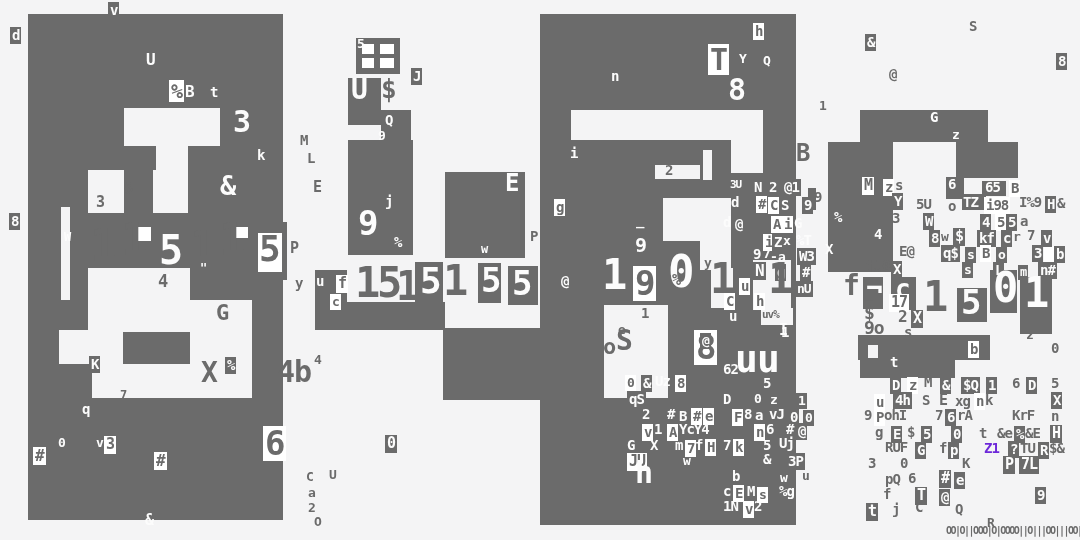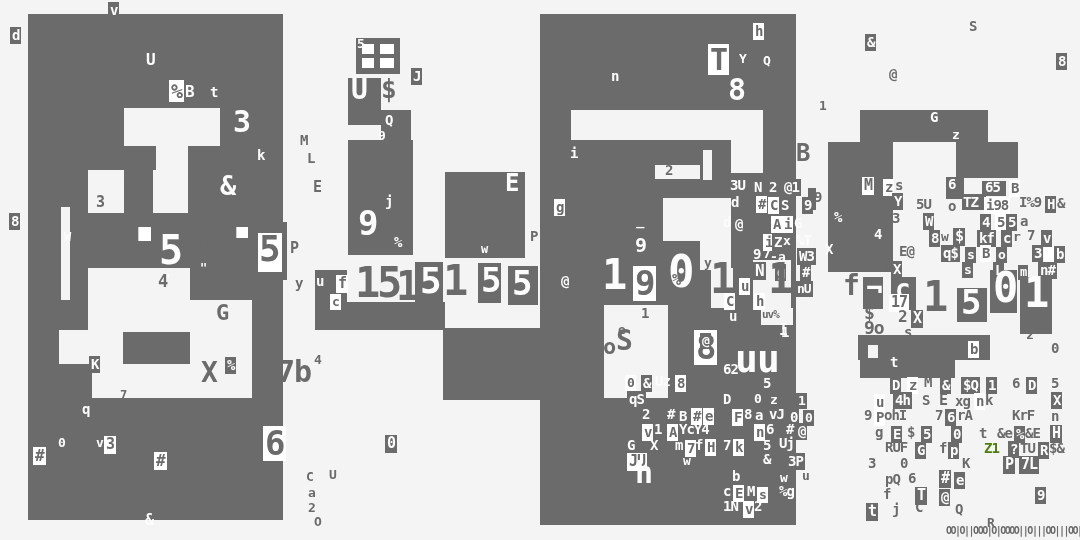--- a/index.html
+++ b/index.html
@@ -115,21 +115,21 @@
     <div class="gl" style="left: 120px; top: 391px; font-size: 12px; color: rgb(107, 107, 107); background: transparent;">7</div>
     <div class="gl" style="left: 82px; top: 404px; font-size: 14px; color: rgb(252, 252, 252); background: transparent;">q</div>
     <div class="gl" style="left: 58px; top: 438px; font-size: 13px; color: rgb(252, 252, 252); background: transparent;">0</div>
     <div class="gl" style="left: 96px; top: 438px; font-size: 13px; color: rgb(252, 252, 252); background: transparent;">v</div>
     <div class="gl boxed" style="left: 104px; top: 436px; font-size: 15px; color: rgb(107, 107, 107); background: rgb(255, 255, 255);">3</div>
     <div class="gl boxed" style="left: 33px; top: 447px; font-size: 16px; color: rgb(107, 107, 107); background: rgb(255, 255, 255);">#</div>
     <div class="gl boxed" style="left: 154px; top: 452px; font-size: 16px; color: rgb(107, 107, 107); background: rgb(255, 255, 255);">#</div>
     <div class="gl boxed" style="left: 263px; top: 426px; font-size: 34px; color: rgb(107, 107, 107); background: rgb(255, 255, 255);">6</div>
     <div class="gl" style="left: 145px; top: 514px; font-size: 15px; color: rgb(252, 252, 252); background: transparent;">&amp;</div>
     <div class="gl boxed" style="left: 9px; top: 213px; font-size: 14px; color: rgb(252, 252, 252); background: rgb(107, 107, 107);">8</div>
-    <div class="gl" style="left: 277px; top: 360px; font-size: 30px; color: rgb(107, 107, 107); background: transparent;">7b</div>
+    <div class="gl" style="left: 277px; top: 360px; font-size: 30px; color: rgb(107, 107, 107); background: transparent;">4b</div>
     <div class="gl" style="left: 314px; top: 355px; font-size: 13px; color: rgb(107, 107, 107); background: transparent;">4</div>
     <div class="gl" style="left: 295px; top: 278px; font-size: 14px; color: rgb(107, 107, 107); background: transparent;">y</div>
     <div class="gl" style="left: 306px; top: 472px; font-size: 13px; color: rgb(107, 107, 107); background: transparent;">C</div>
     <div class="gl" style="left: 329px; top: 470px; font-size: 13px; color: rgb(107, 107, 107); background: transparent;">U</div>
     <div class="gl" style="left: 308px; top: 488px; font-size: 13px; color: rgb(107, 107, 107); background: transparent;">a</div>
     <div class="gl" style="left: 308px; top: 503px; font-size: 13px; color: rgb(107, 107, 107); background: transparent;">2</div>
     <div class="gl" style="left: 314px; top: 517px; font-size: 13px; color: rgb(107, 107, 107); background: transparent;">O</div>
     <div class="gl" style="left: 357px; top: 39px; font-size: 13px; color: rgb(252, 252, 252); background: transparent;">5</div>
     <div class="gl boxed" style="left: 411px; top: 68px; font-size: 14px; color: rgb(252, 252, 252); background: rgb(107, 107, 107);">J</div>
     <div class="gl" style="left: 351px; top: 79px; font-size: 28px; color: rgb(252, 252, 252); background: transparent;">U</div>
@@ -228,21 +228,21 @@
     <div class="gl" style="left: 780px; top: 473px; font-size: 13px; color: rgb(252, 252, 252); background: transparent;">w</div>
     <div class="gl" style="left: 802px; top: 471px; font-size: 13px; color: rgb(107, 107, 107); background: transparent;">u</div>
     <div class="gl" style="left: 723px; top: 486px; font-size: 14px; color: rgb(252, 252, 252); background: transparent;">c</div>
     <div class="gl boxed" style="left: 733px; top: 485px; font-size: 14px; color: rgb(107, 107, 107); background: rgb(255, 255, 255);">E</div>
     <div class="gl" style="left: 747px; top: 486px; font-size: 14px; color: rgb(252, 252, 252); background: transparent;">M</div>
     <div class="gl boxed" style="left: 757px; top: 487px; font-size: 13px; color: rgb(107, 107, 107); background: rgb(255, 255, 255);">s</div>
     <div class="gl" style="left: 779px; top: 486px; font-size: 14px; color: rgb(252, 252, 252); background: transparent;">%g</div>
     <div class="gl" style="left: 723px; top: 501px; font-size: 14px; color: rgb(252, 252, 252); background: transparent;">1N</div>
     <div class="gl boxed" style="left: 743px; top: 501px; font-size: 14px; color: rgb(107, 107, 107); background: rgb(255, 255, 255);">v</div>
     <div class="gl" style="left: 754px; top: 501px; font-size: 14px; color: rgb(252, 252, 252); background: transparent;">2</div>
-    <div class="gl" style="left: 730px; top: 180px; font-size: 14px; color: rgb(252, 252, 252); background: transparent;">3U</div>
+    <div class="gl" style="left: 730px; top: 180px; font-size: 11px; color: rgb(252, 252, 252); background: transparent;">3U</div>
     <div class="gl boxed" style="left: 752px; top: 179px; font-size: 14px; color: rgb(252, 252, 252); background: rgb(107, 107, 107);">N</div>
     <div class="gl boxed" style="left: 767px; top: 179px; font-size: 14px; color: rgb(252, 252, 252); background: rgb(107, 107, 107);">2</div>
     <div class="gl boxed" style="left: 782px; top: 179px; font-size: 14px; color: rgb(252, 252, 252); background: rgb(107, 107, 107);">@1</div>
     <div class="gl" style="left: 731px; top: 197px; font-size: 14px; color: rgb(252, 252, 252); background: transparent;">d</div>
     <div class="gl boxed" style="left: 756px; top: 196px; font-size: 14px; color: rgb(107, 107, 107); background: rgb(255, 255, 255);">#</div>
     <div class="gl boxed" style="left: 768px; top: 197px; font-size: 14px; color: rgb(107, 107, 107); background: rgb(255, 255, 255);">C</div>
     <div class="gl boxed" style="left: 779px; top: 197px; font-size: 14px; color: rgb(252, 252, 252); background: rgb(107, 107, 107);">S</div>
     <div class="gl boxed" style="left: 802px; top: 197px; font-size: 14px; color: rgb(252, 252, 252); background: rgb(107, 107, 107);">9</div>
     <div class="gl" style="left: 723px; top: 217px; font-size: 14px; color: rgb(252, 252, 252); background: transparent;">d</div>
     <div class="gl boxed" style="left: 733px; top: 216px; font-size: 14px; color: rgb(252, 252, 252); background: rgb(107, 107, 107);">@</div>
@@ -372,21 +372,21 @@
     <div class="gl boxed" style="left: 951px; top: 426px; font-size: 14px; color: rgb(252, 252, 252); background: rgb(107, 107, 107);">0</div>
     <div class="gl" style="left: 979px; top: 428px; font-size: 14px; color: rgb(107, 107, 107); background: transparent;">t</div>
     <div class="gl" style="left: 997px; top: 428px; font-size: 14px; color: rgb(107, 107, 107); background: transparent;">&amp;e</div>
     <div class="gl boxed" style="left: 1014px; top: 426px; font-size: 14px; color: rgb(252, 252, 252); background: rgb(107, 107, 107);">%</div>
     <div class="gl" style="left: 1025px; top: 428px; font-size: 14px; color: rgb(107, 107, 107); background: transparent;">&amp;E</div>
     <div class="gl boxed" style="left: 1050px; top: 425px; font-size: 15px; color: rgb(252, 252, 252); background: rgb(107, 107, 107);">H</div>
     <div class="gl" style="left: 885px; top: 442px; font-size: 14px; color: rgb(107, 107, 107); background: transparent;">RUF</div>
     <div class="gl boxed" style="left: 915px; top: 442px; font-size: 14px; color: rgb(252, 252, 252); background: rgb(107, 107, 107);">G</div>
     <div class="gl" style="left: 939px; top: 443px; font-size: 14px; color: rgb(107, 107, 107); background: transparent;">f</div>
     <div class="gl boxed" style="left: 948px; top: 442px; font-size: 14px; color: rgb(252, 252, 252); background: rgb(107, 107, 107);">p</div>
-    <div class="gl" style="left: 984px; top: 443px; font-size: 14px; color: #4d7c0f; background: transparent;">Z1</div>
+    <div class="gl" style="left: 984px; top: 443px; font-size: 14px; color: #6d28d9; background: transparent;">Z1</div>
     <div class="gl boxed" style="left: 1008px; top: 441px; font-size: 14px; color: rgb(252, 252, 252); background: rgb(107, 107, 107);">?</div>
     <div class="gl" style="left: 1020px; top: 443px; font-size: 14px; color: rgb(107, 107, 107); background: transparent;">TU</div>
     <div class="gl boxed" style="left: 1038px; top: 442px; font-size: 14px; color: rgb(252, 252, 252); background: rgb(107, 107, 107);">R</div>
     <div class="gl" style="left: 1049px; top: 443px; font-size: 14px; color: rgb(107, 107, 107); background: transparent;">$&amp;</div>
     <div class="gl" style="left: 868px; top: 458px; font-size: 14px; color: rgb(107, 107, 107); background: transparent;">3</div>
     <div class="gl" style="left: 900px; top: 458px; font-size: 14px; color: rgb(107, 107, 107); background: transparent;">0</div>
     <div class="gl" style="left: 962px; top: 458px; font-size: 14px; color: rgb(107, 107, 107); background: transparent;">K</div>
     <div class="gl boxed" style="left: 1003px; top: 456px; font-size: 15px; color: rgb(252, 252, 252); background: rgb(107, 107, 107);">P</div>
     <div class="gl boxed" style="left: 1019px; top: 456px; font-size: 15px; color: rgb(252, 252, 252); background: rgb(107, 107, 107);">7L</div>
     <div class="gl" style="left: 885px; top: 474px; font-size: 14px; color: rgb(107, 107, 107); background: transparent;">pQ</div>

